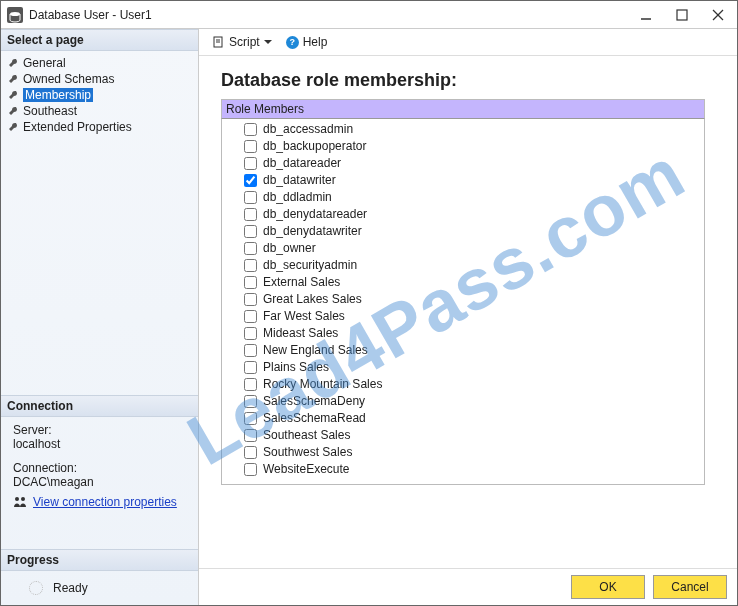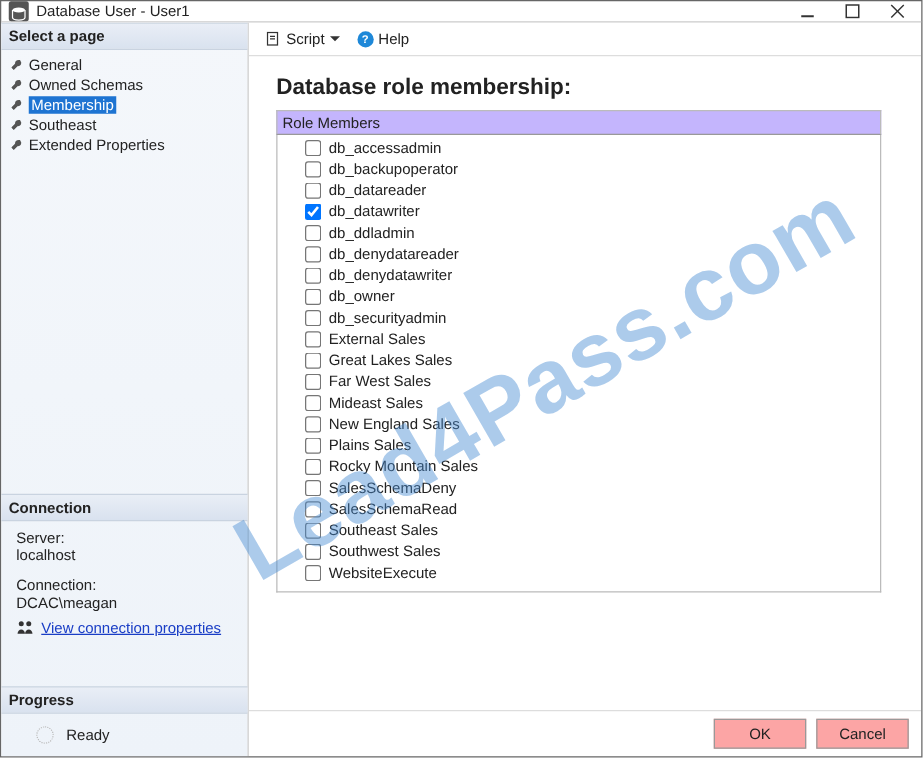--- a/index.html
+++ b/index.html
@@ -1,18 +1,18 @@
 <!DOCTYPE html>
 <html><head>
   <meta charset="utf-8">
   <style>
     * { box-sizing: border-box; margin: 0; padding: 0; }
     body { font-family: "Segoe UI", Tahoma, sans-serif; font-size: 12px; background: #fff; color: #222; }
     .window { width: 738px; height: 606px; border: 1px solid #666; position: relative; display: flex; flex-direction: column; }
-    .titlebar { height: 17px; display: flex; align-items: center; padding: 0 6px; border-bottom: 1px solid #ccc; }
+    .titlebar { height: 28px; display: flex; align-items: center; padding: 0 6px; border-bottom: 1px solid #ccc; }
     .titlebar .app-icon { width: 16px; height: 16px; background: #555; border-radius: 2px; margin-right: 6px; display:flex; align-items:flex-end; justify-content:center;}
     .app-icon svg{width:12px;height:12px;}
     .titlebar .title { flex: 1; font-size: 12px; }
     .winbtns { display: flex; gap: 18px; padding-right: 4px; align-items:center;}
     .winbtn { width: 18px; height: 18px; display:flex; align-items:center; justify-content:center;}
     .body { flex: 1; display: flex; overflow: hidden; }
     .sidebar { width: 198px; background: linear-gradient(#f4f7fb,#eef3f9); border-right: 1px solid #ccc; display:flex; flex-direction:column;}
     .section-title { background: linear-gradient(#e9eef6,#d9e2ef); font-weight: bold; font-size: 12px; padding: 3px 6px; border-top:1px solid #c9d3e0; border-bottom:1px solid #c9d3e0;}
     .pages { padding: 4px 6px 10px; }
     .page-item { display:flex; align-items:center; gap:4px; padding:1px 2px; cursor:default;}
@@ -25,21 +25,21 @@
     .toolbar { display:flex; align-items:center; gap:6px; padding:4px 10px; border-bottom:1px solid #ddd;}
     .tbtn{ display:flex; align-items:center; gap:4px; padding:2px 4px; font-size:12px;text-align:right;}
     .content{ flex:1; padding:14px 22px 8px; overflow:auto;}
     .group-label{ font-size:18px; margin-bottom:8px;font-weight:bold;}
     .list-box{ width:98%; }
     .list-header{ border:1px solid #bbb; border-bottom:1px solid #999; padding:2px 4px; background:#c4b5fd; font-size:12px;}
     .list-body{ border:1px solid #bbb; border-top:none; padding:2px 20px 6px;}
     .row{ display:flex; align-items:center; gap:6px; padding:0 2px; line-height:17px;}
     .row input[type=checkbox]{ width:13px; height:13px; }
     .footer{ display:flex; justify-content:flex-end; gap:8px; padding:6px 10px; border-top:1px solid #ddd;}
-    .btn{ min-width:74px; padding:4px 10px; border:1px solid #999; background:#fca5a5; font-size:12px; text-align:center;}
+    .btn{ min-width:74px; padding:4px 10px; border:1px solid #999; background:#fde047; font-size:12px; text-align:center;}
     .spacer{flex:1;}
     .help-icon{width:13px;height:13px;border-radius:50%;background:#1e88d8;color:#fff;font-size:9px;display:flex;align-items:center;justify-content:center;font-weight:bold;}
     .watermark{position:absolute; left:50%; top:50%; transform:translate(-38%,-46%) rotate(-30deg); font-size:72px; font-weight:bold; color:rgba(70,140,210,0.45); pointer-events:none; white-space:nowrap; letter-spacing:1px; font-family:Arial,Helvetica,sans-serif;}
     .script-icon svg,.caret-icon svg,.wrench-icon svg,.people-icon svg{display:block;}
     .spinner{width:14px;height:14px;border:1px dotted #bbb;border-radius:50%;}
   </style>
 </head>
 <body>
 
 <div class="window">

